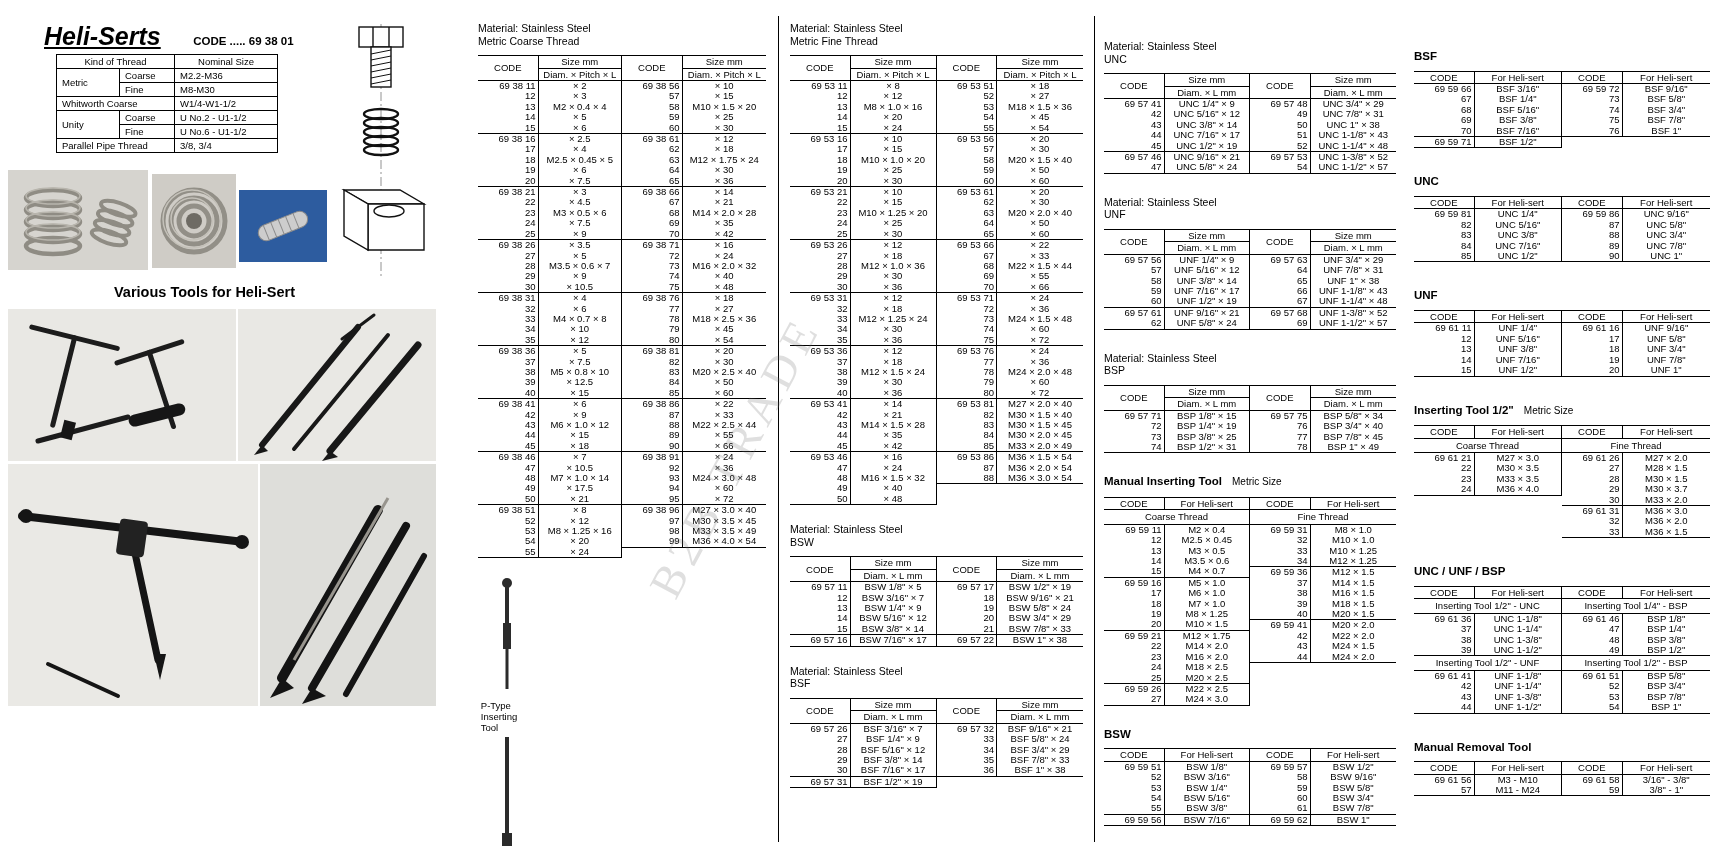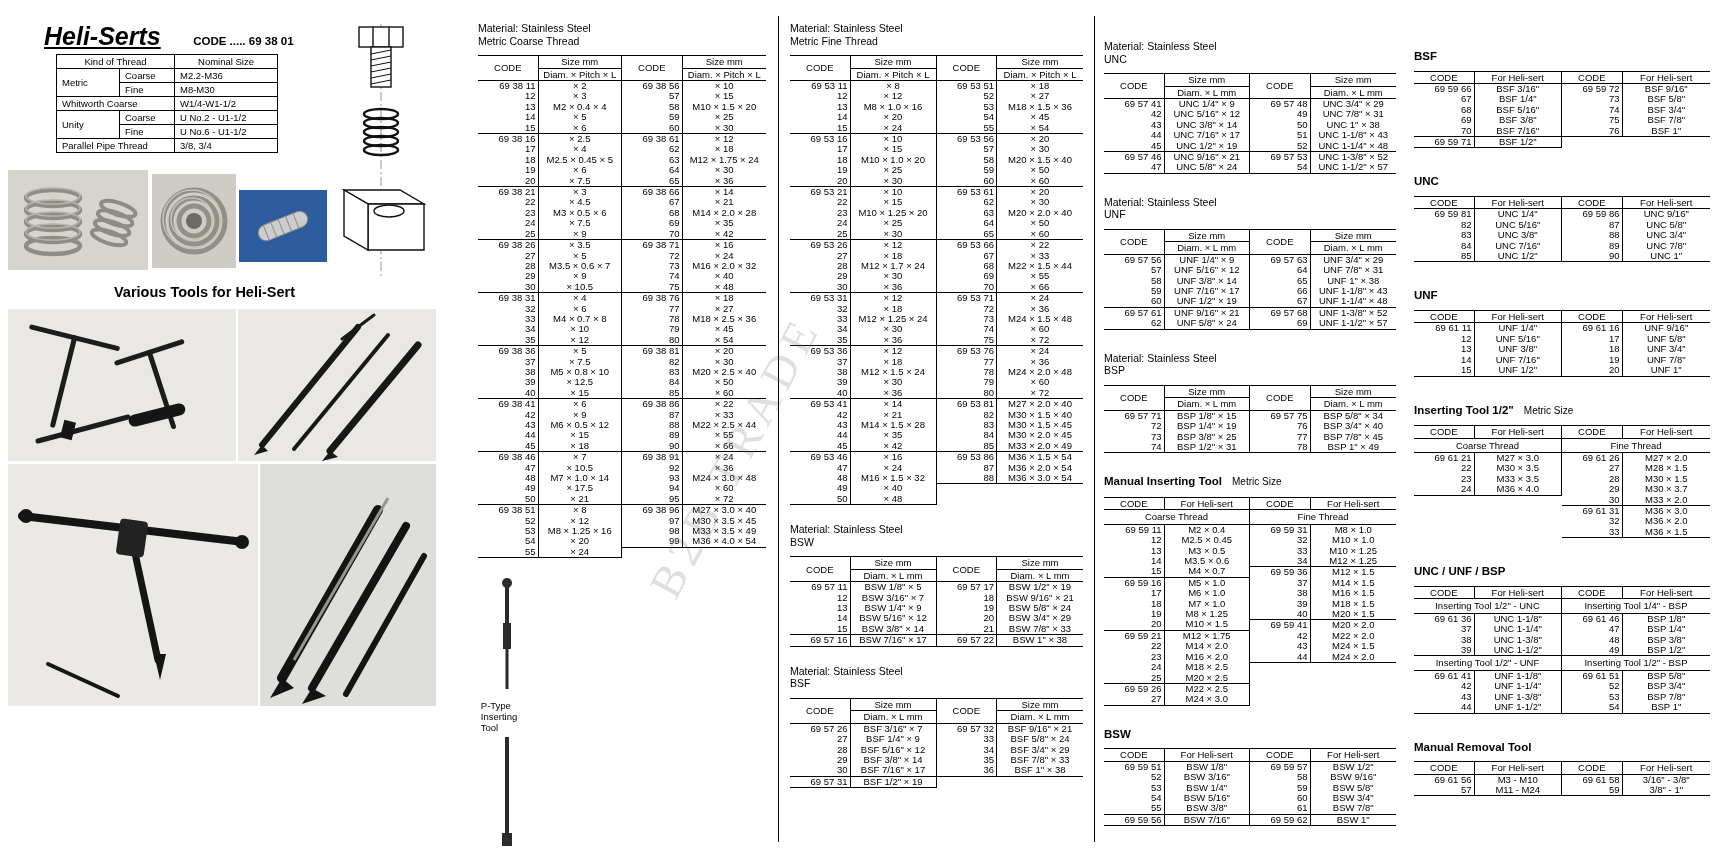--- a/index.html
+++ b/index.html
@@ -411,21 +411,21 @@
             <tr>
               <td class="code">69 38 41</td>
               <td class="size">× 6</td>
             </tr>
             <tr>
               <td class="code">42</td>
               <td class="size">× 9</td>
             </tr>
             <tr>
               <td class="code">43</td>
-              <td class="size">M6 × 0.5 × 12</td>
+              <td class="size">M6 × 1.0 × 12</td>
             </tr>
             <tr>
               <td class="code">44</td>
               <td class="size">× 15</td>
             </tr>
             <tr>
               <td class="code">45</td>
               <td class="size">× 18</td>
             </tr>
           </tbody>
@@ -822,21 +822,21 @@
             <tr>
               <td class="code">69 53 26</td>
               <td class="size">× 12</td>
             </tr>
             <tr>
               <td class="code">27</td>
               <td class="size">× 18</td>
             </tr>
             <tr>
               <td class="code">28</td>
-              <td class="size">M12 × 1.7 × 24</td>
+              <td class="size">M12 × 1.0 × 36</td>
             </tr>
             <tr>
               <td class="code">29</td>
               <td class="size">× 30</td>
             </tr>
             <tr>
               <td class="code">30</td>
               <td class="size">× 36</td>
             </tr>
           </tbody>

